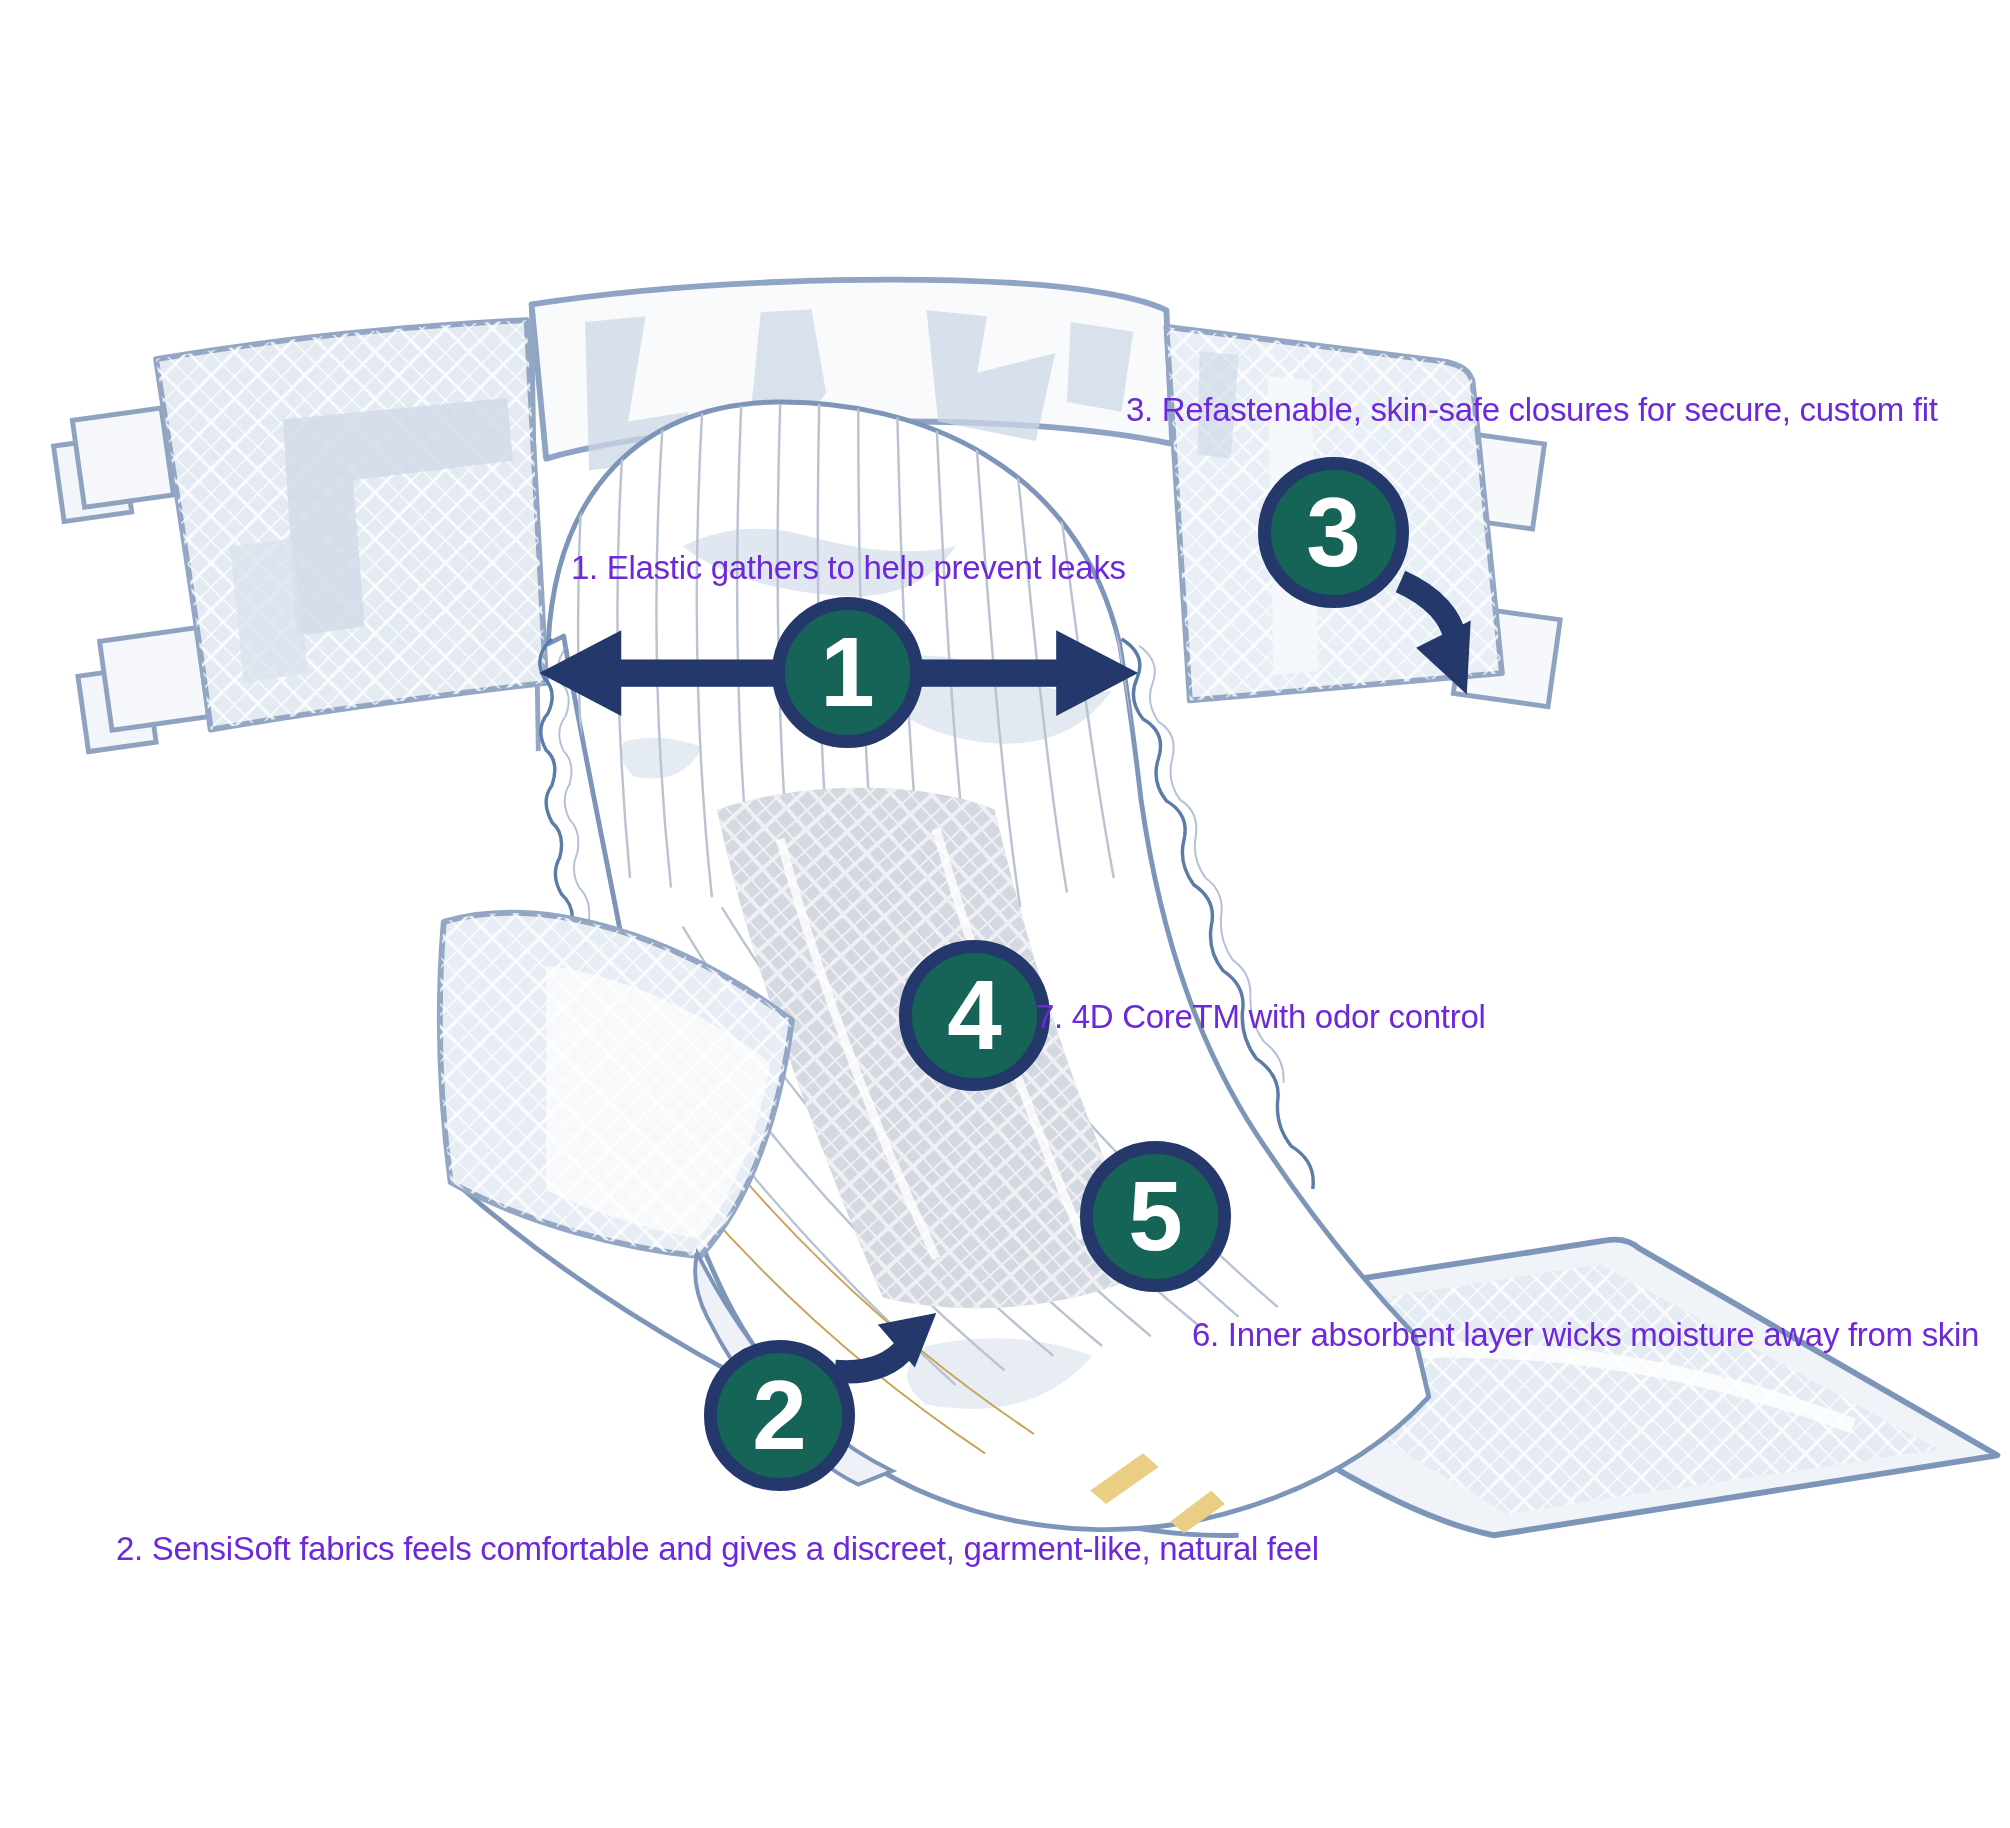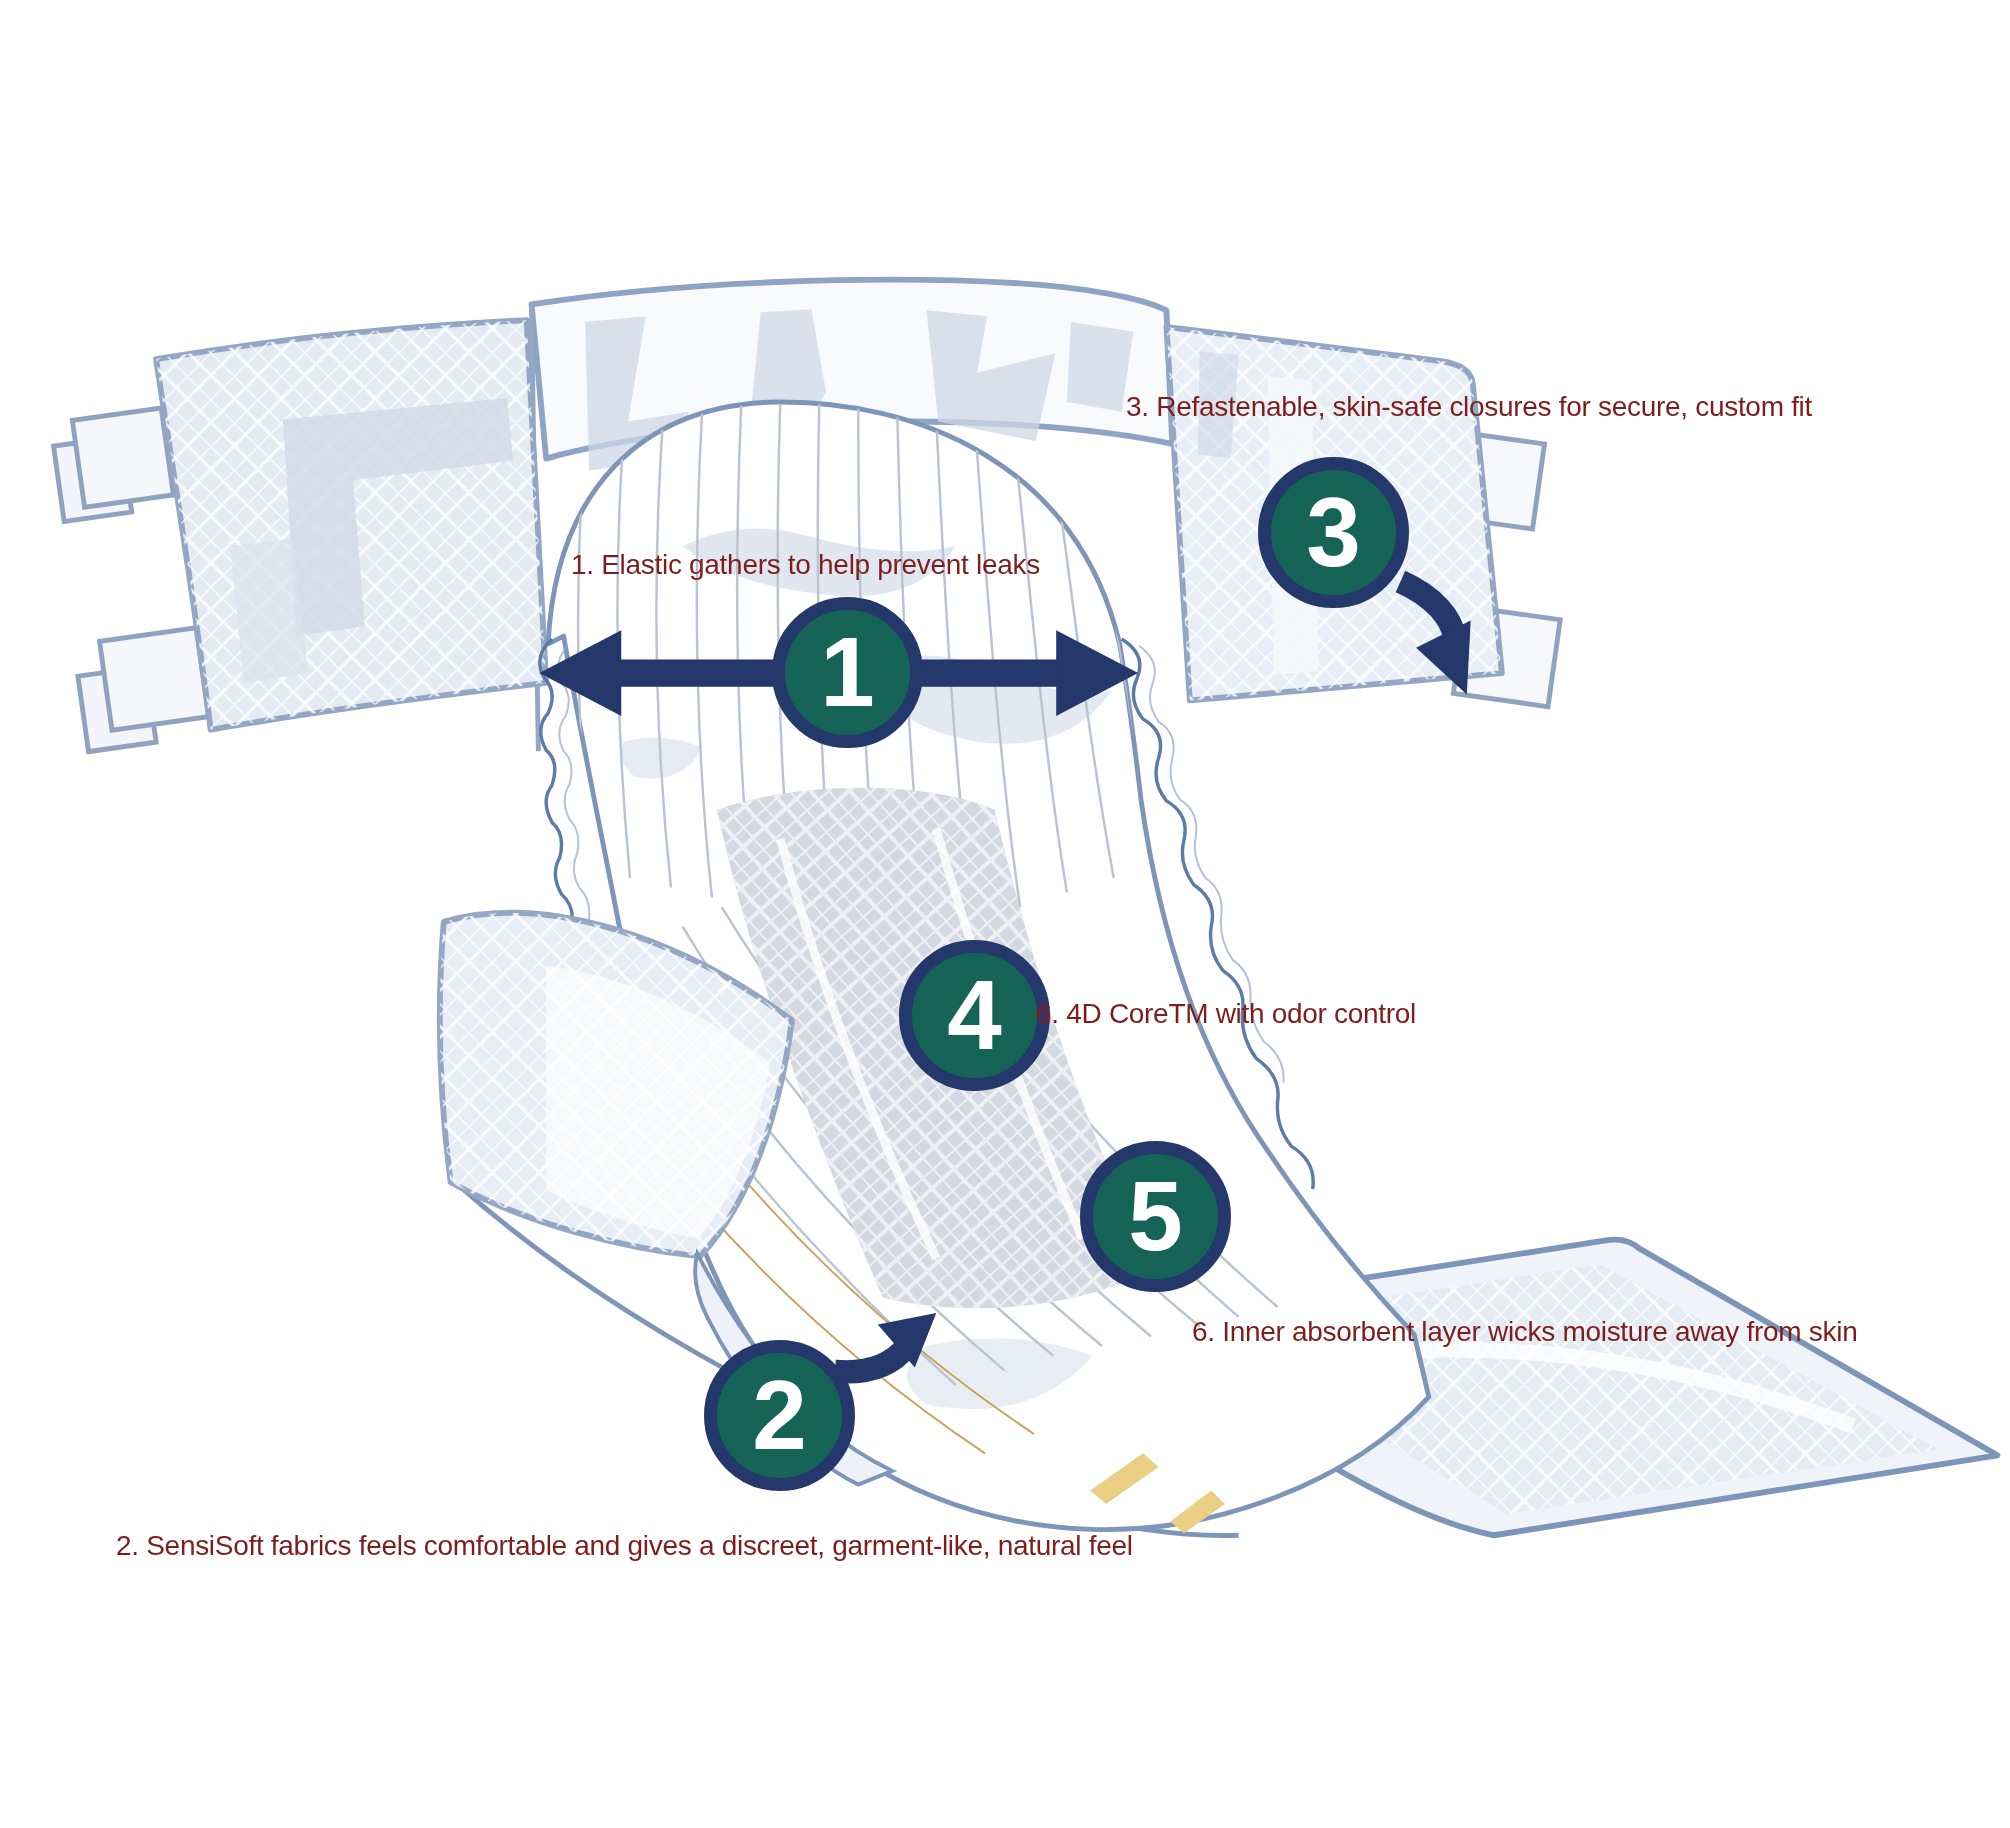--- a/index.html
+++ b/index.html
@@ -3,21 +3,21 @@
 <meta charset="utf-8">
 <style>
   html,body{margin:0;padding:0;background:#ffffff;}
   .stage{
     position:relative;width:2011px;height:1829px;background:#ffffff;
     font-family:"Liberation Sans",sans-serif;overflow:hidden;
   }
   .stage svg{position:absolute;left:0;top:0;}
   .callout-label{
     position:absolute;white-space:nowrap;
-    font-size:28px;letter-spacing:-0.3px;color:#7f1d1d;line-height:1.2;
+    font-size:33px;letter-spacing:-0.3px;color:#6d28d9;line-height:1.2;
   }
   .badge{
     position:absolute;width:125px;height:125px;border-radius:50%;
     background:#166458;border:13.7px solid #24386b;color:#ffffff;
     display:flex;align-items:center;justify-content:center;
     font-size:98px;font-weight:bold;box-sizing:content-box;
   }
 </style>
 </head>
 <body>
@@ -204,17 +204,17 @@
   <div class="badge" style="left:899px;top:940px;">
     <span>4</span>
   </div>
   <div class="badge" style="left:1080px;top:1141px;">
     <span>5</span>
   </div>
 
   <div class="callout-label" style="left:571px;top:548px;">1. Elastic gathers to help prevent leaks</div>
   <div class="callout-label" style="left:116px;top:1529px;">2. SensiSoft fabrics feels comfortable and gives a discreet, garment-like, natural feel</div>
   <div class="callout-label" style="left:1126px;top:390px;">3. Refastenable, skin-safe closures for secure, custom fit</div>
-  <div class="callout-label" style="left:1036px;top:997px;">6. 4D CoreTM with odor control</div>
+  <div class="callout-label" style="left:1036px;top:997px;">7. 4D CoreTM with odor control</div>
   <div class="callout-label" style="left:1192px;top:1315px;">6. Inner absorbent layer wicks moisture away from skin</div>
 
 </div>
 
 
 </body></html>

